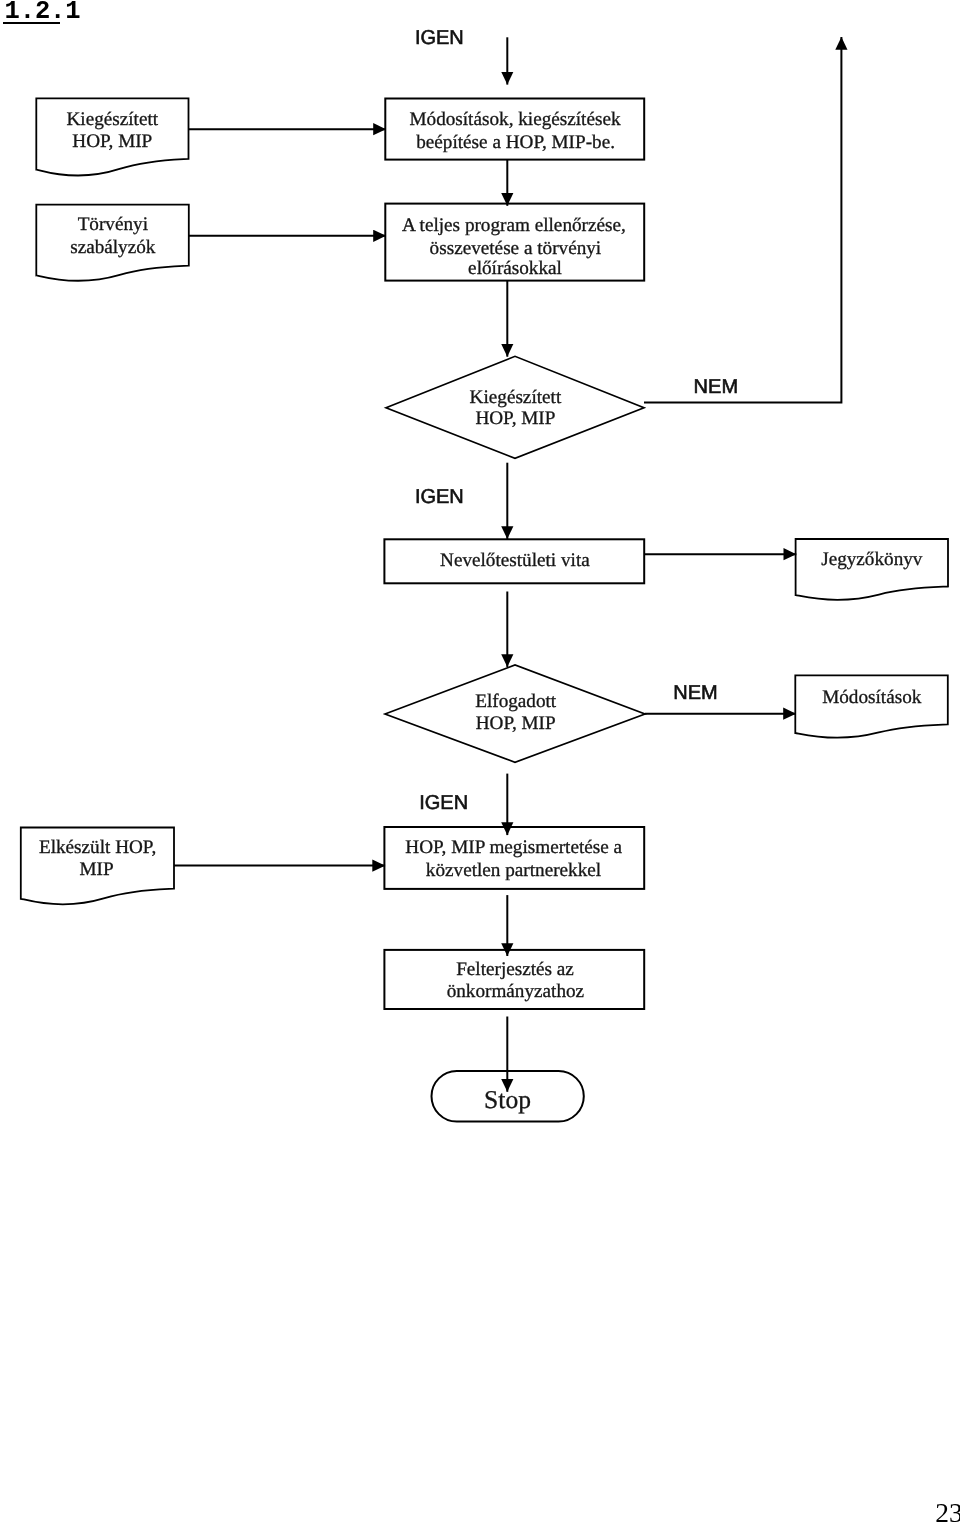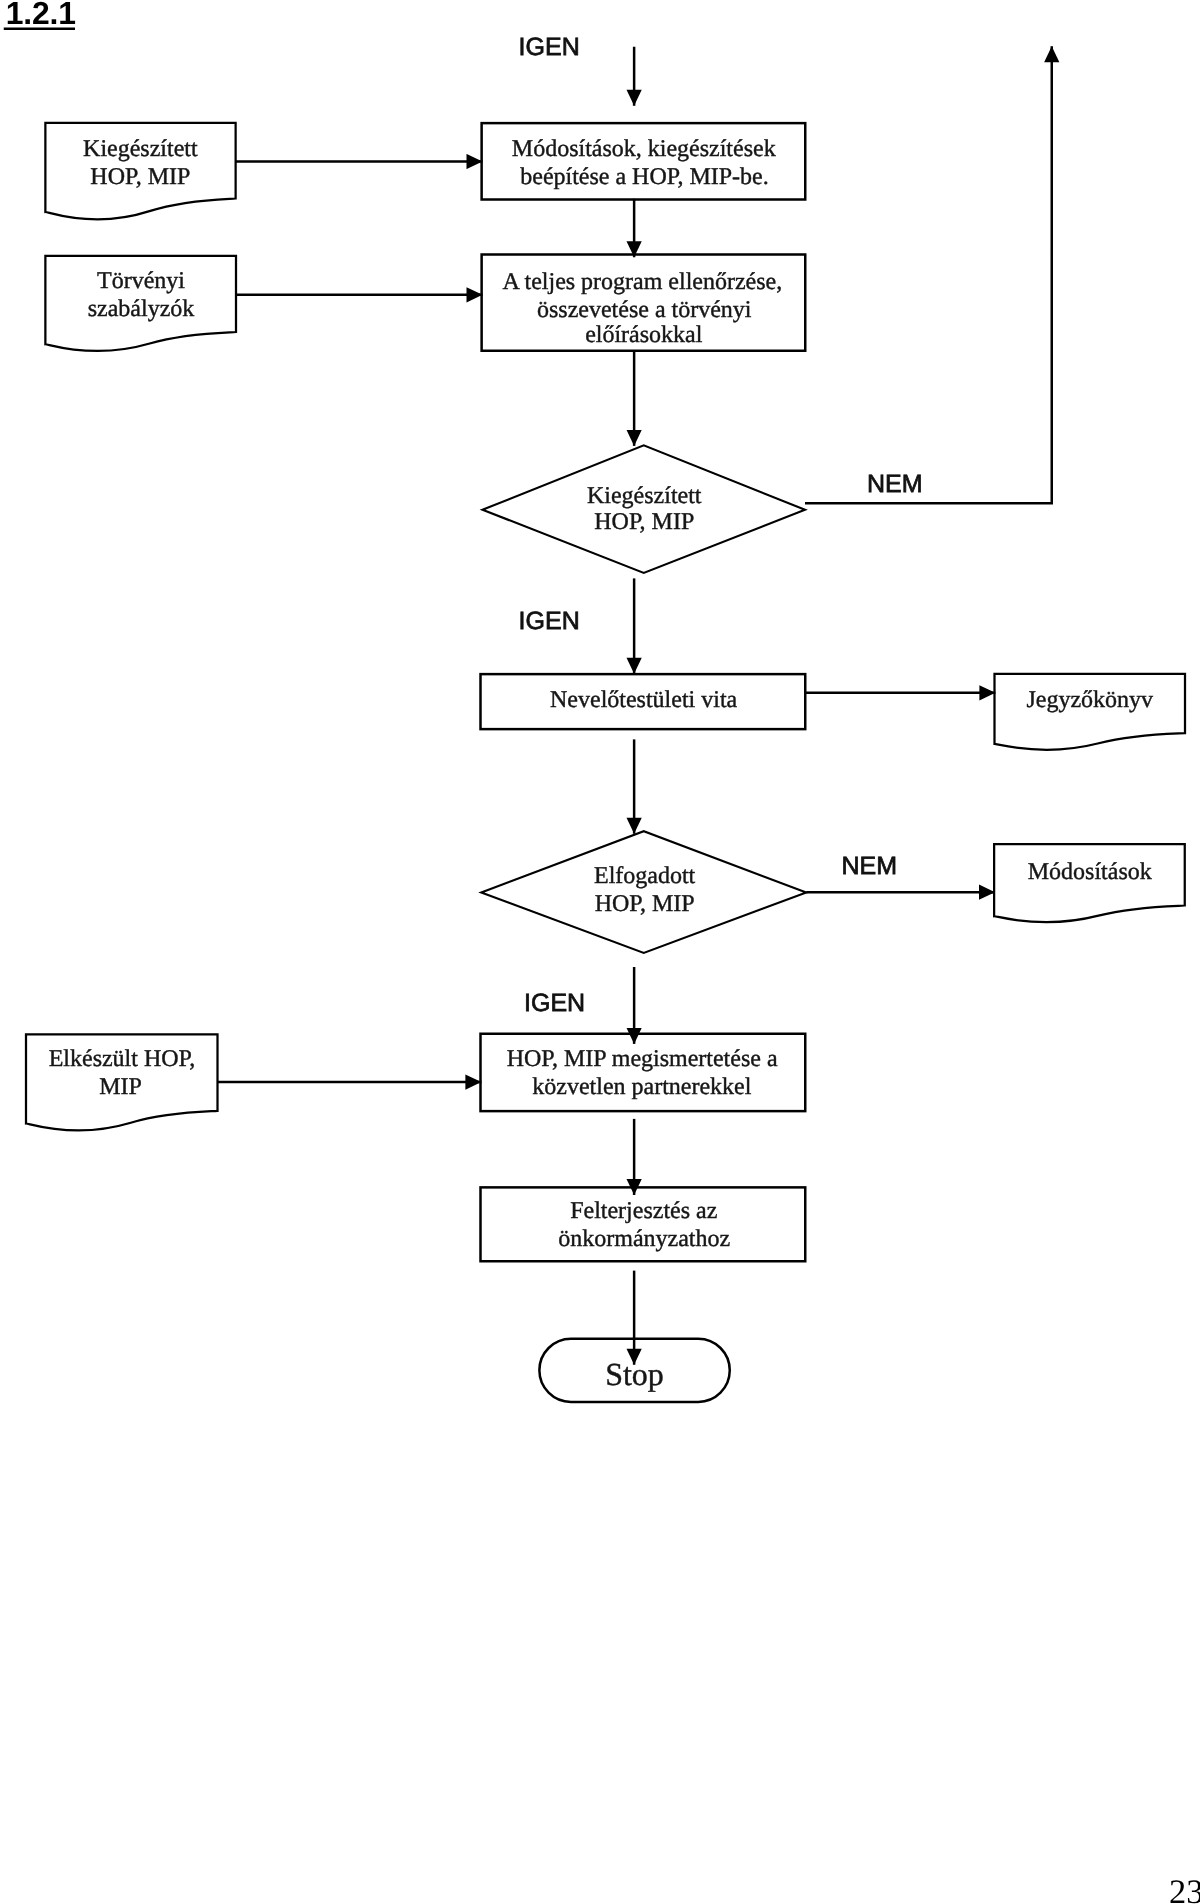--- a/index.html
+++ b/index.html
@@ -1,19 +1,19 @@
 <!DOCTYPE html>
 <html><head>
 <meta charset="utf-8">
 <style>
   html,body{margin:0;padding:0;background:#ffffff;}
   body{width:960px;height:1523px;position:relative;overflow:hidden;-webkit-font-smoothing:antialiased;
        font-family:"Liberation Serif",serif;color:#000;}
   #page{position:absolute;left:0;top:0;width:960px;height:1523px;transform:translateZ(0);will-change:transform;}
-  .heading{position:absolute;font-family:Liberation Sans, sans-serif;font-weight:bold;
+  .heading{position:absolute;font-family:Liberation Mono, monospace;font-weight:bold;
            font-size:25.5px;line-height:1;letter-spacing:-0.1px;white-space:nowrap;}
   .heading u{text-decoration:none;}
   .headrule{position:absolute;background:#000;}
   .pagenum{position:absolute;font-family:"Liberation Serif",serif;font-size:27.5px;line-height:1;}
   svg.flow{position:absolute;left:0;top:0;width:960px;height:1523px;shape-rendering:geometricPrecision;text-rendering:geometricPrecision;}
   .lbl{font-family:"Liberation Sans",sans-serif;font-size:20px;fill:#111;stroke:#111;stroke-width:0.6;paint-order:stroke fill;}
   .nodetext{font-family:"Liberation Serif",serif;font-size:19.2px;fill:#161616;stroke:#161616;stroke-width:0.32;paint-order:stroke fill;}
 </style>
 </head>
 <body>

